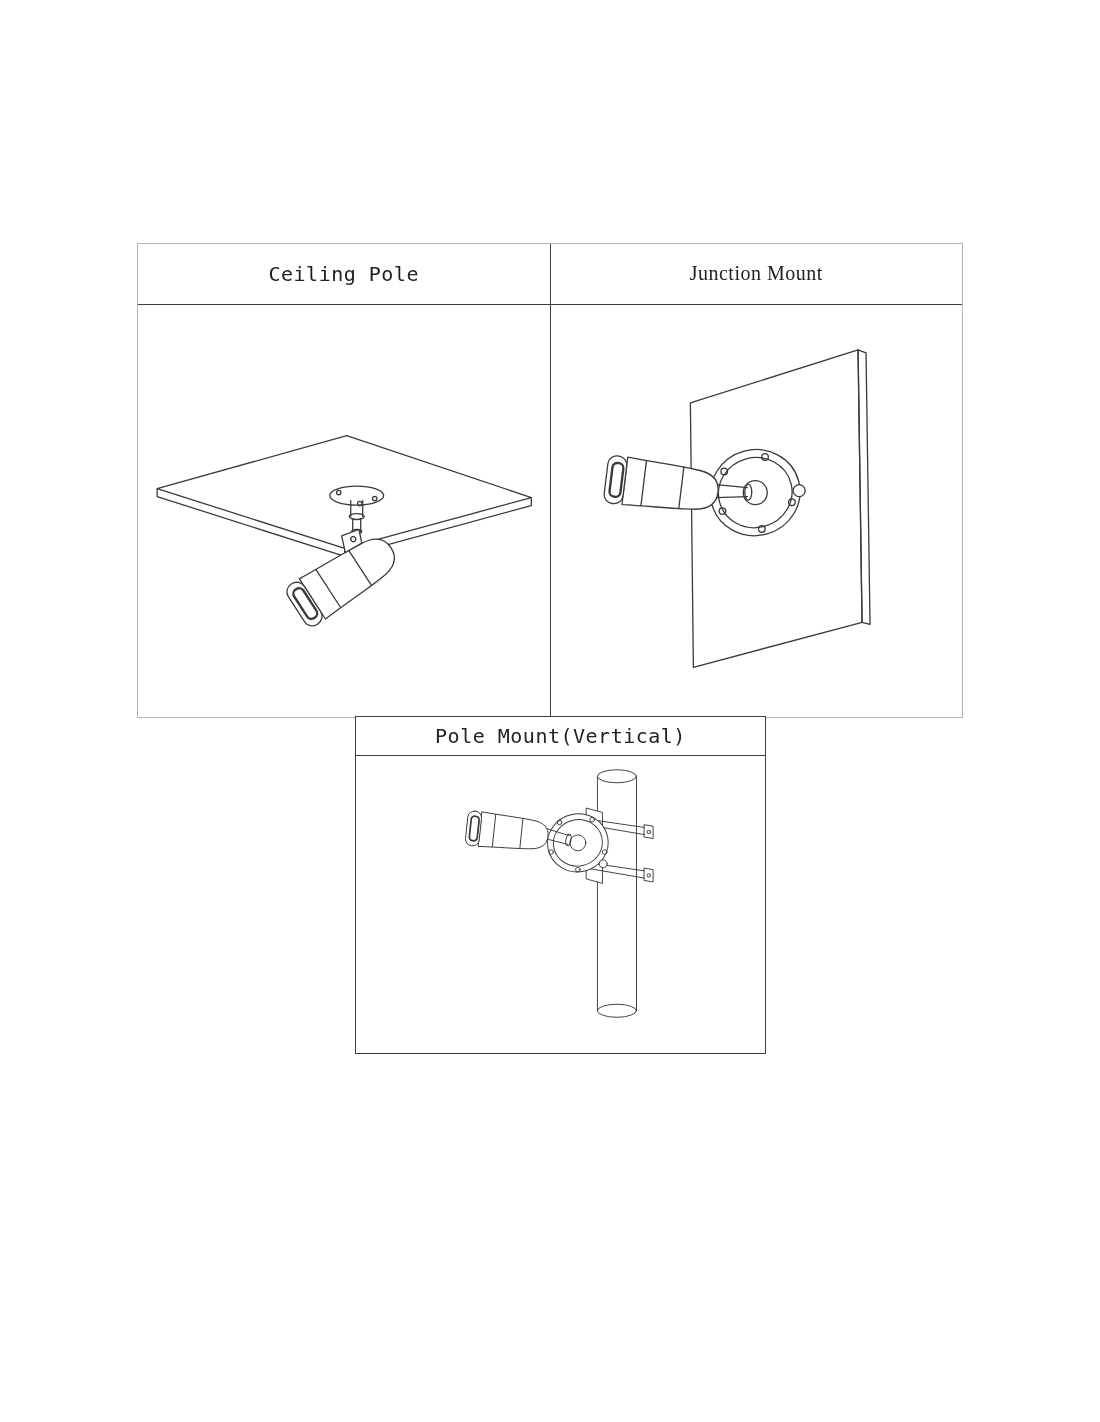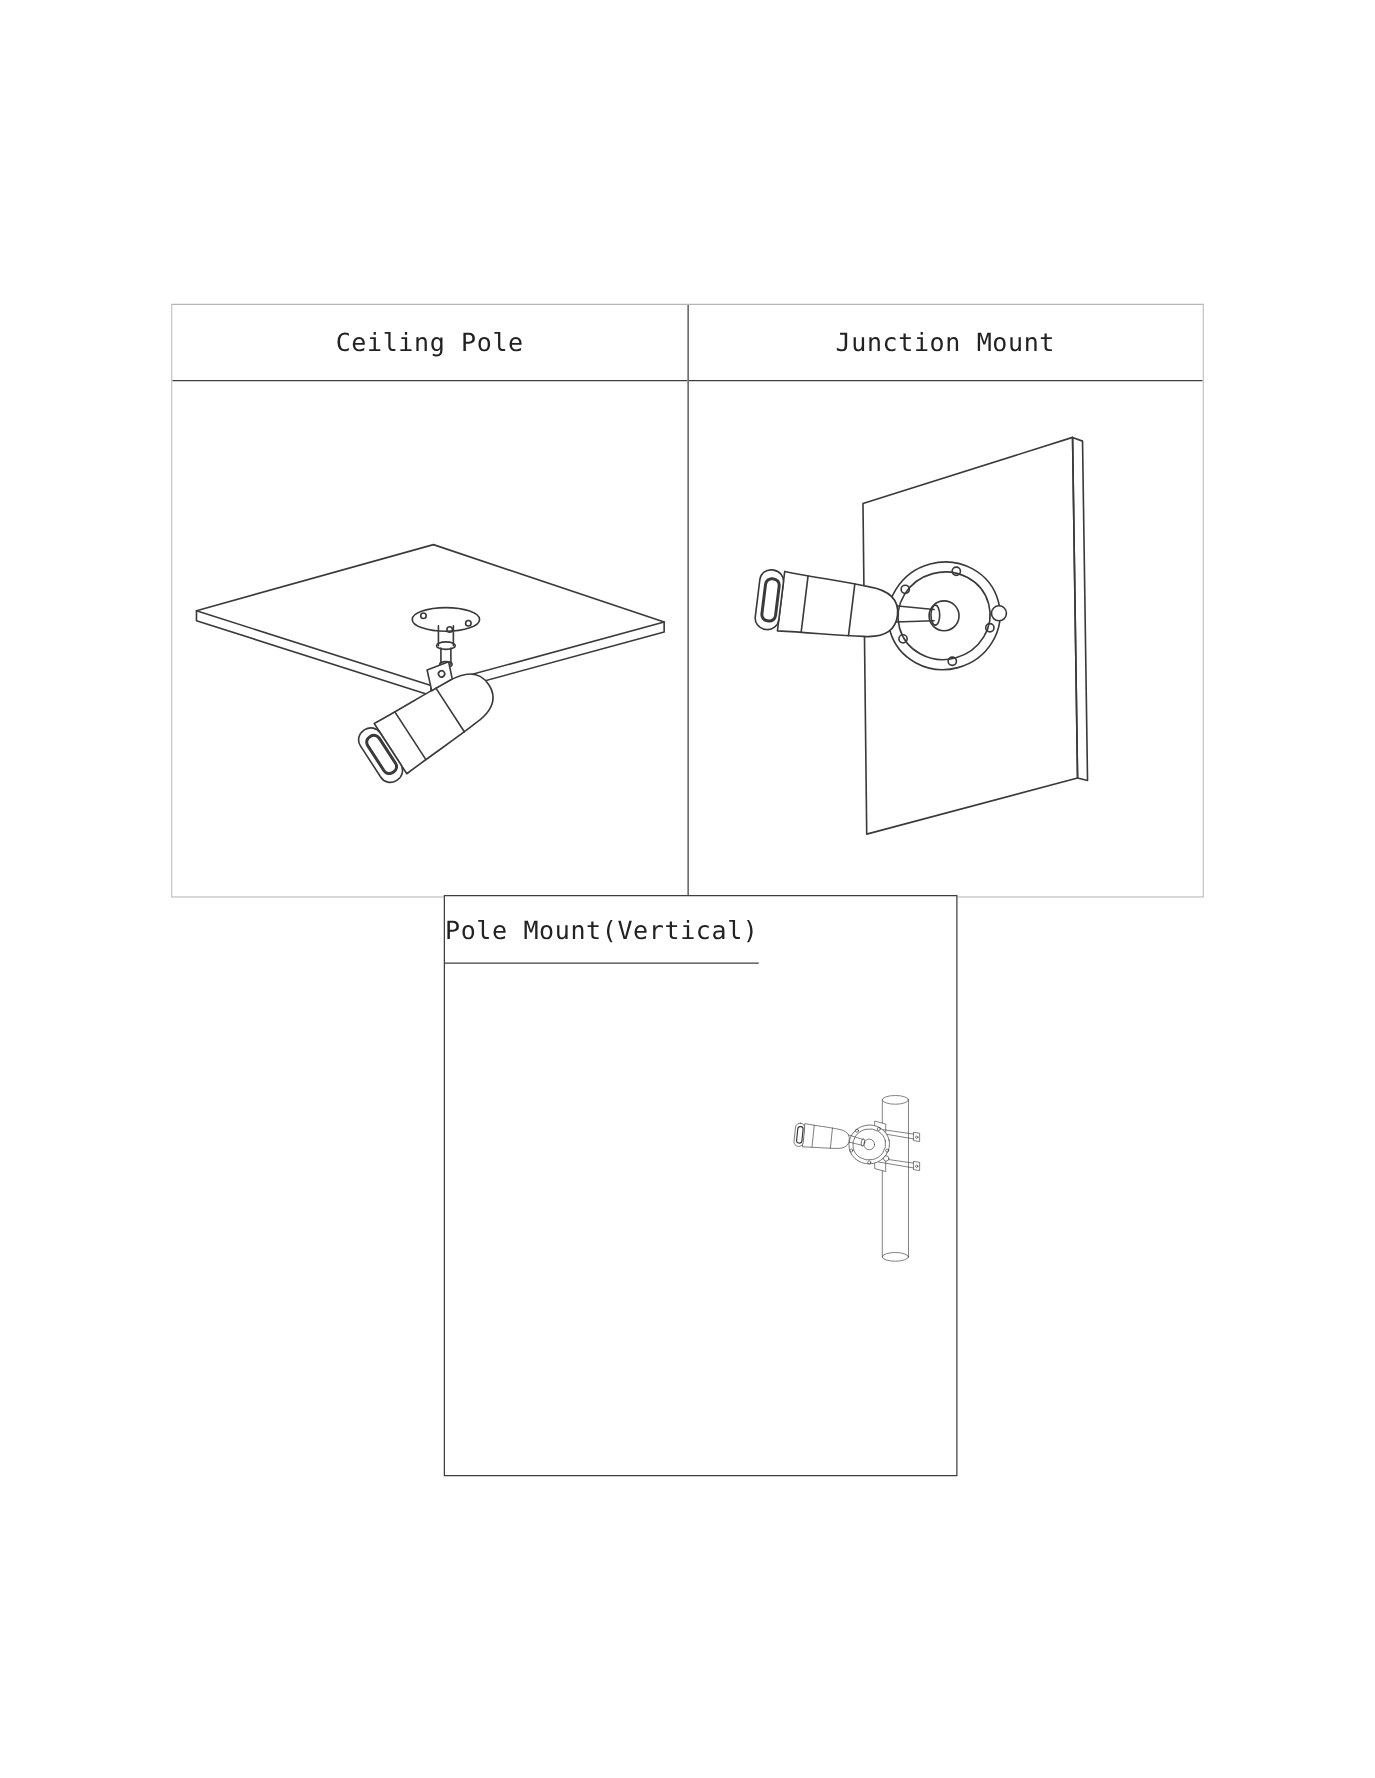--- a/index.html
+++ b/index.html
@@ -6,33 +6,33 @@
   html,body { background:#ffffff; }
   body { width:1100px; height:1422px; font-family:"DejaVu Sans Mono","Liberation Mono",monospace; }
   .figure { position:relative; width:1100px; height:1422px; background:#fff; overflow:hidden; }
 
   .top-section {
     position:absolute; left:137px; top:243px; width:826px; height:475px;
     border:1px solid #b6b6b6; background:#fff; display:flex;
   }
   .panel { display:flex; flex-direction:column; background:#fff; }
   .top-section .panel { flex:1 1 0; min-width:0; }
-  .top-section .panel + .panel { border-left:1px solid #3f3f3f; }
+  .top-section .panel + .panel { border-left:1px solid #3f3f3f;font-family:Liberation Serif, serif; }
 
   .panel-title {
     height:61px; border-bottom:1px solid #3f3f3f;
     display:flex; align-items:center; justify-content:center;
     font-size:20px; color:#222; letter-spacing:0.5px; white-space:nowrap;
   }
   .panel-body { flex:1 1 auto; position:relative; overflow:hidden; }
   .panel-body svg { display:block; width:100%; height:100%; }
 
   .panel-bottom {
-    position:absolute; left:355px; top:716px; width:411px; height:465px;
-    border:1px solid #3f3f3f; background:#fff; display:flex; flex-direction:row;
+    position:absolute; left:355px; top:716px; width:411px; height:338px;
+    border:1px solid #3f3f3f; background:#fff; display:flex; flex-direction:column;
   }
   .panel-bottom .panel-title { height:54px; }
 
   svg.drawing * { stroke:#3a3a3a; stroke-width:1.3; fill:none; stroke-linejoin:round; stroke-linecap:round; }
   svg.drawing .filled { fill:#ffffff; }
   svg.drawing .bold { stroke-width:2.4; }
 </style>
 </head>
 <body>
 

